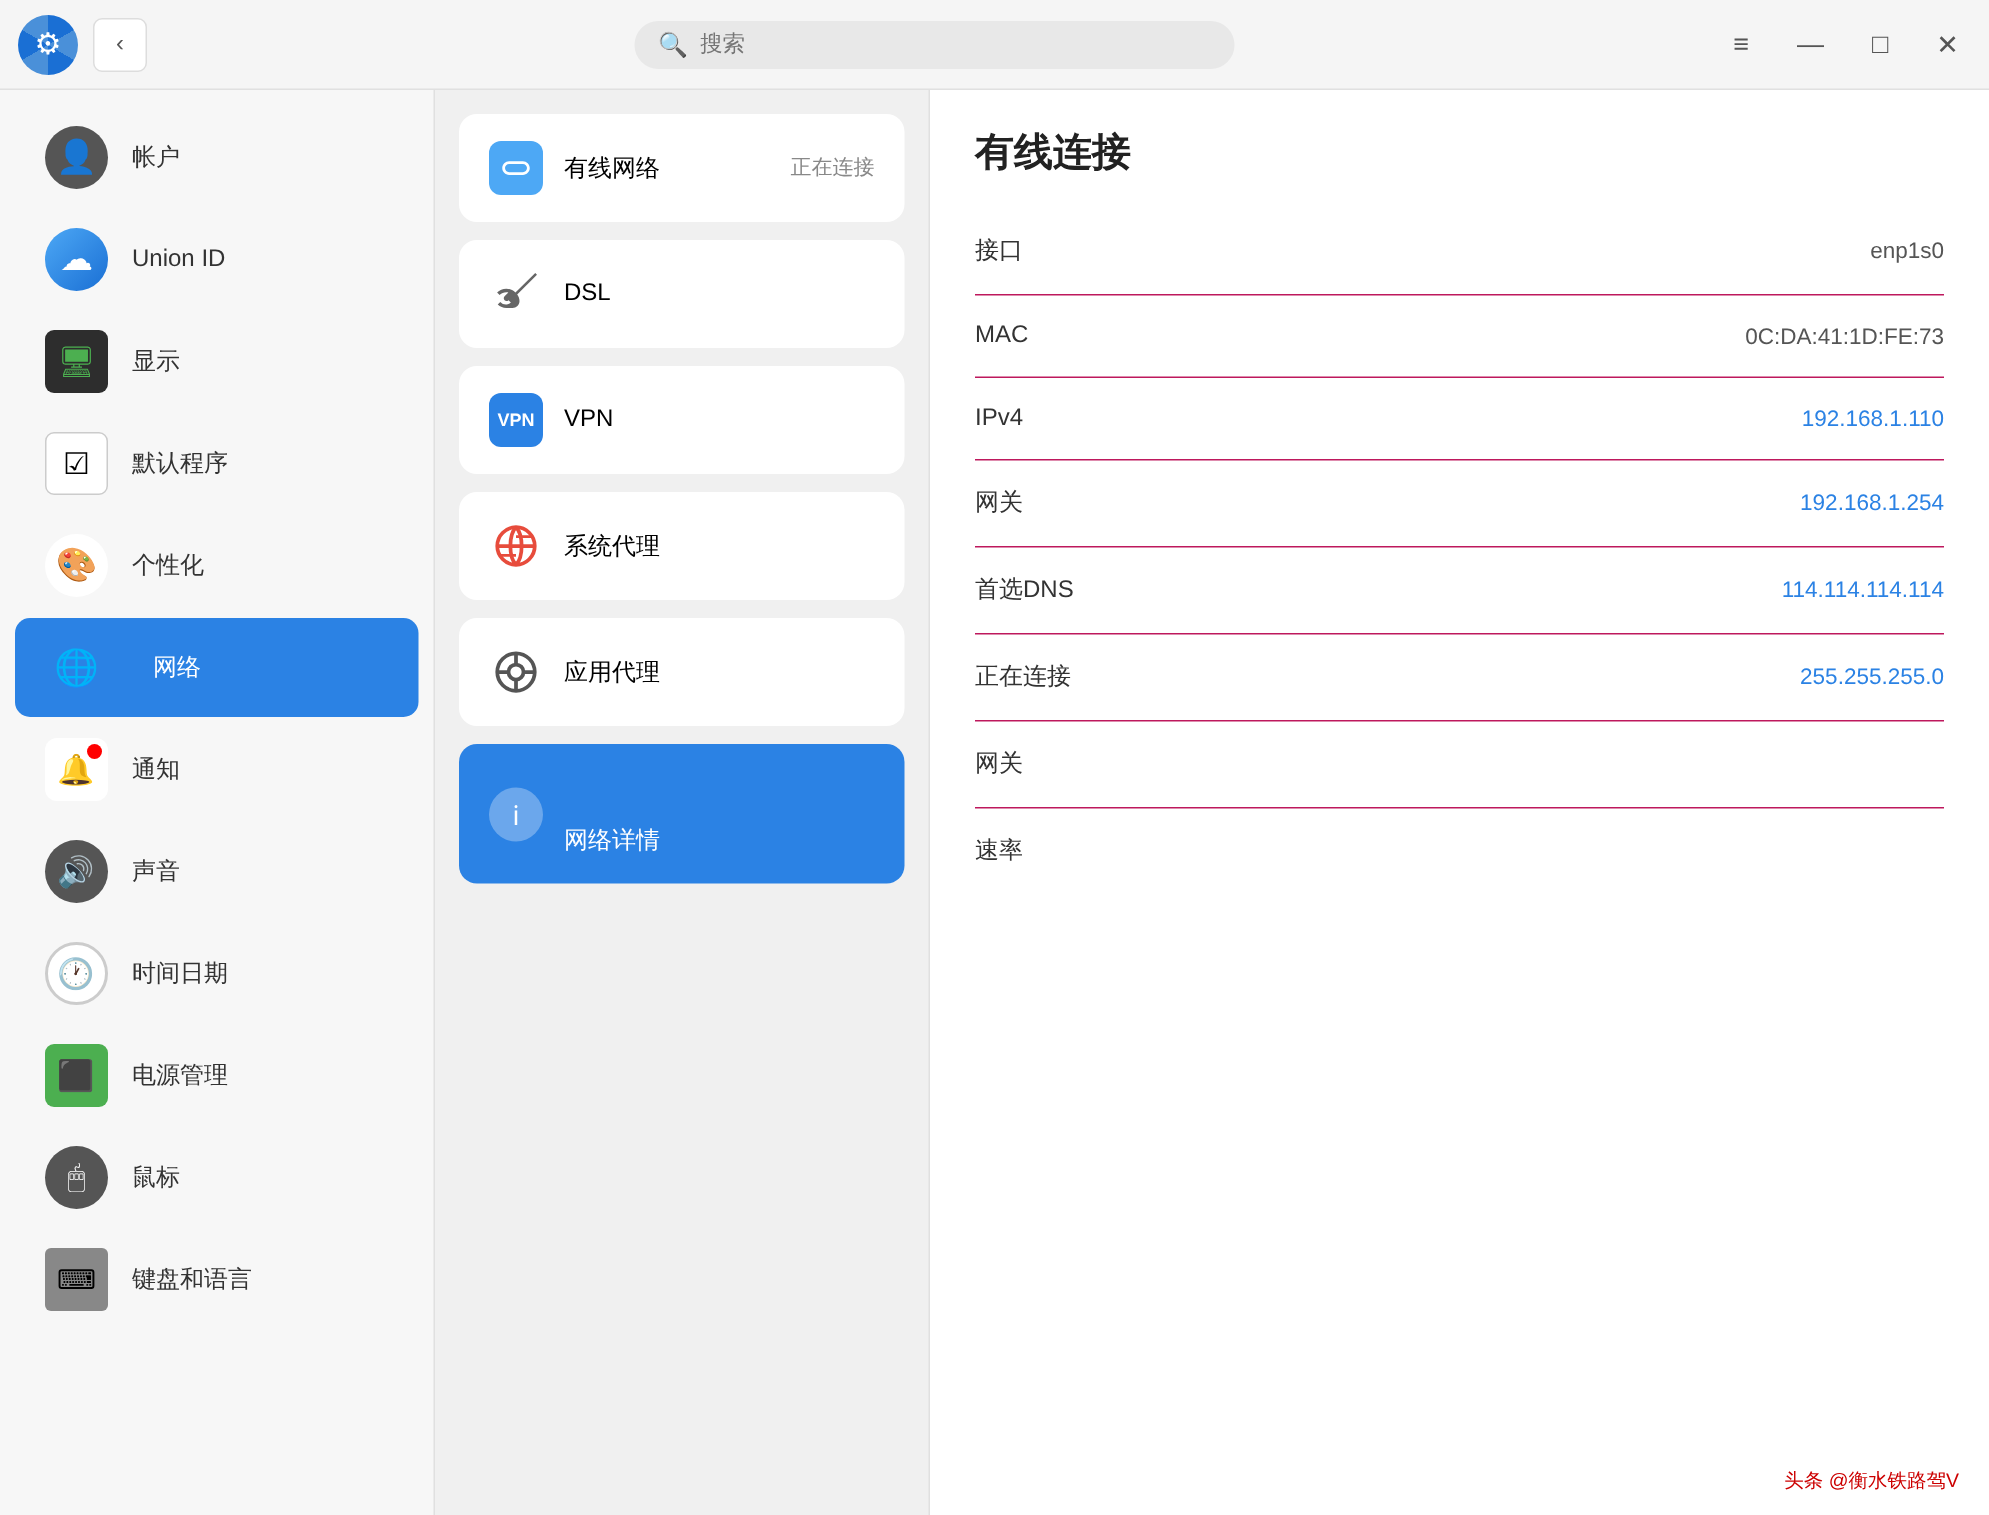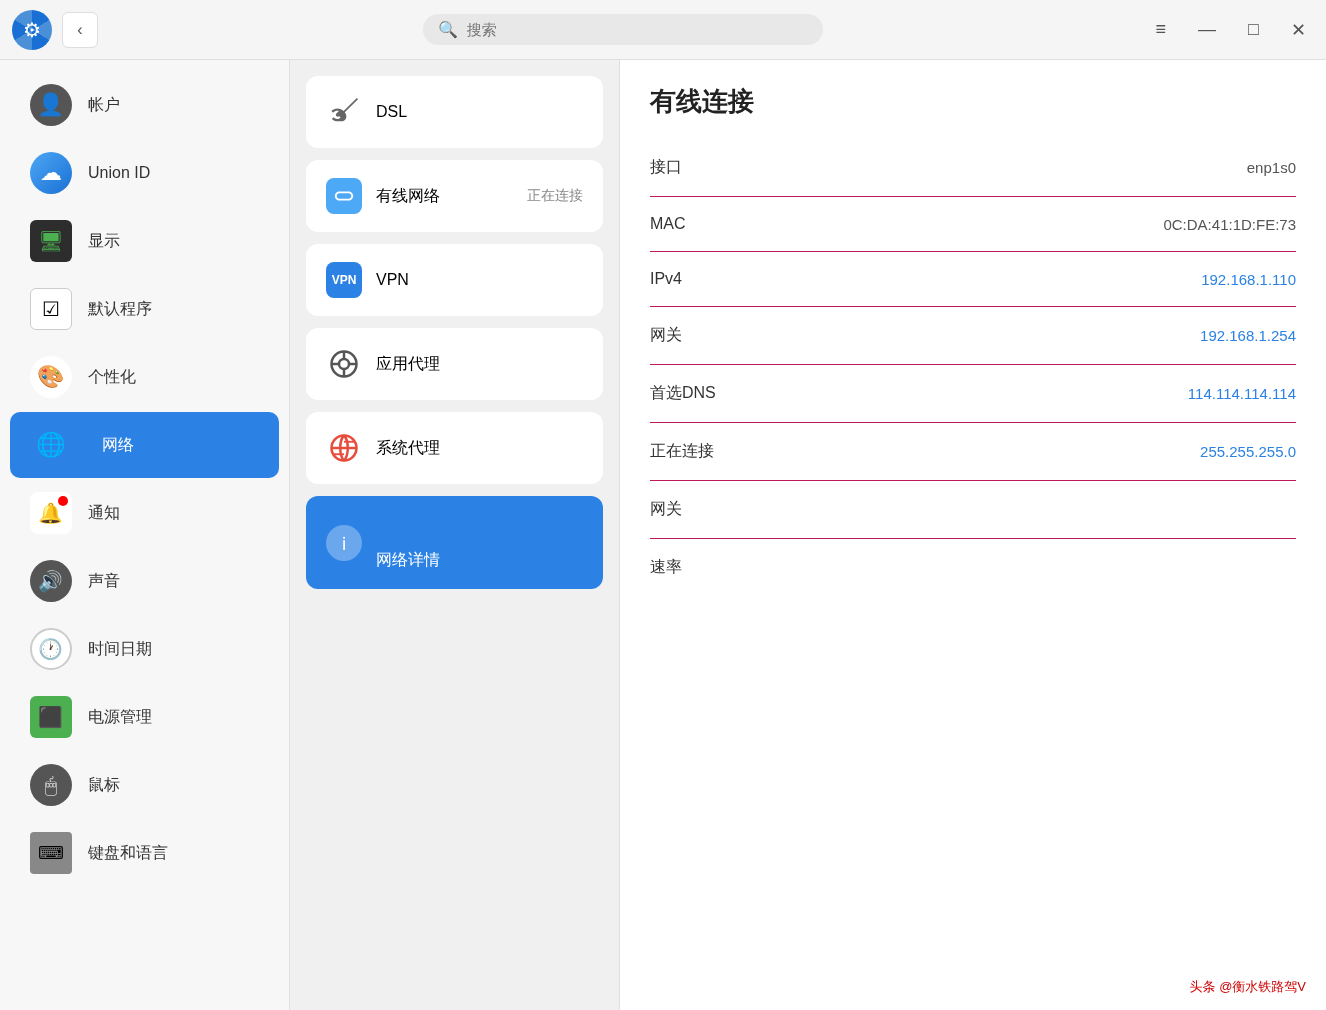--- a/index.html
+++ b/index.html
@@ -295,76 +295,76 @@
     <div class="sidebar-item">
       <div class="icon" style="background:#888;border-radius:4px;font-size:18px;width:42px;height:42px;display:flex;align-items:center;justify-content:center;">⌨</div>
       <span class="label">键盘和语言</span>
     </div>
 
   </div>
 
   <div class="middle-panel">
 
     <div class="middle-item">
-      <div class="item-icon dsl-icon">
-        <svg width="28" height="28" viewBox="0 0 24 24" fill="#666">
-          <path d="M6.5 20C4.57 20 2.93 19.34 1.57 18.01L3 16.58c1.07 1.07 2.34 1.61 3.8 1.41.88-.12 1.67-.53 2.27-1.13L7.72 15.5c-.32.32-.71.5-1.12.5C5.72 16 5 15.28 5 14.4c0-.41.16-.8.47-1.1L7.63 11.14C7.24 11.05 6.84 11 6.44 11c-1.46 0-2.73.54-3.8 1.61L1.2 11.18C2.56 9.85 4.38 9 6.5 9c2 0 3.82.78 5.18 2.18L23 0l1 1L12.68 12.32C13.5 13.36 14 14.62 14 16c0 2.21-1.79 4-4 4h-3.5z"></path>
-        </svg>
-      </div>
-      <span class="item-label">DSL</span>
-    </div>
-
-    <div class="middle-item">
       <div class="item-icon">
         <div class="wired-icon">
           <svg width="22" height="22" viewBox="0 0 24 24" fill="white">
               <path d="M17 7H7C4.24 7 2 9.24 2 12s2.24 5 5 5h10c2.76 0 5-2.24 5-5s-2.24-5-5-5zm0 8H7c-1.65 0-3-1.35-3-3s1.35-3 3-3h10c1.65 0 3 1.35 3 3s-1.35 3-3 3z"></path>
               <circle cx="7" cy="12" r="2" fill="#4da8f5"></circle>
             </svg>
         </div>
       </div>
       <span class="item-label">有线网络</span>
       <span class="item-status">正在连接</span>
     </div>
 
     <div class="middle-item">
+      <div class="item-icon dsl-icon">
+        <svg width="28" height="28" viewBox="0 0 24 24" fill="#666">
+          <path d="M6.5 20C4.57 20 2.93 19.34 1.57 18.01L3 16.58c1.07 1.07 2.34 1.61 3.8 1.41.88-.12 1.67-.53 2.27-1.13L7.72 15.5c-.32.32-.71.5-1.12.5C5.72 16 5 15.28 5 14.4c0-.41.16-.8.47-1.1L7.63 11.14C7.24 11.05 6.84 11 6.44 11c-1.46 0-2.73.54-3.8 1.61L1.2 11.18C2.56 9.85 4.38 9 6.5 9c2 0 3.82.78 5.18 2.18L23 0l1 1L12.68 12.32C13.5 13.36 14 14.62 14 16c0 2.21-1.79 4-4 4h-3.5z"></path>
+        </svg>
+      </div>
+      <span class="item-label">DSL</span>
+    </div>
+
+    <div class="middle-item">
       <div class="item-icon">
         <div class="vpn-icon">VPN</div>
       </div>
       <span class="item-label">VPN</span>
+    </div>
+
+    <div class="middle-item">
+      <div class="item-icon">
+        <svg width="30" height="30" viewBox="0 0 24 24">
+          <circle cx="12" cy="12" r="10" fill="none" stroke="#e74c3c" stroke-width="2"></circle>
+          <line x1="2" y1="12" x2="22" y2="12" stroke="#e74c3c" stroke-width="2"></line>
+          <path d="M12 2 C8 6 8 18 12 22" fill="none" stroke="#e74c3c" stroke-width="2"></path>
+          <path d="M12 2 C16 6 16 18 12 22" fill="none" stroke="#e74c3c" stroke-width="2"></path>
+          <line x1="12" y1="7" x2="20" y2="7" stroke="#e74c3c" stroke-width="1.5"></line>
+          <line x1="4" y1="17" x2="12" y2="17" stroke="#e74c3c" stroke-width="1.5"></line>
+        </svg>
+      </div>
+      <span class="item-label">系统代理</span>
     </div>
 
     <div class="middle-item">
       <div class="item-icon">
         <svg width="30" height="30" viewBox="0 0 24 24">
           <circle cx="12" cy="12" r="10" fill="none" stroke="#555" stroke-width="2"></circle>
           <circle cx="12" cy="12" r="4" fill="none" stroke="#555" stroke-width="2"></circle>
           <line x1="12" y1="2" x2="12" y2="8" stroke="#555" stroke-width="2"></line>
           <line x1="12" y1="16" x2="12" y2="22" stroke="#555" stroke-width="2"></line>
           <line x1="2" y1="12" x2="8" y2="12" stroke="#555" stroke-width="2"></line>
           <line x1="16" y1="12" x2="22" y2="12" stroke="#555" stroke-width="2"></line>
         </svg>
       </div>
       <span class="item-label">应用代理</span>
     </div>
 
-    <div class="middle-item">
-      <div class="item-icon">
-        <svg width="30" height="30" viewBox="0 0 24 24">
-          <circle cx="12" cy="12" r="10" fill="none" stroke="#e74c3c" stroke-width="2"></circle>
-          <line x1="2" y1="12" x2="22" y2="12" stroke="#e74c3c" stroke-width="2"></line>
-          <path d="M12 2 C8 6 8 18 12 22" fill="none" stroke="#e74c3c" stroke-width="2"></path>
-          <path d="M12 2 C16 6 16 18 12 22" fill="none" stroke="#e74c3c" stroke-width="2"></path>
-          <line x1="12" y1="7" x2="20" y2="7" stroke="#e74c3c" stroke-width="1.5"></line>
-          <line x1="4" y1="17" x2="12" y2="17" stroke="#e74c3c" stroke-width="1.5"></line>
-        </svg>
-      </div>
-      <span class="item-label">系统代理</span>
-    </div>
-
     <div class="middle-item active-blue">
       <div class="item-icon">
         <div class="detail-icon">ℹ</div>
       </div>
       <span class="item-label" style="color:white;">网络详情</span>
     </div>
 
   </div>
 
   <div class="detail-panel">

